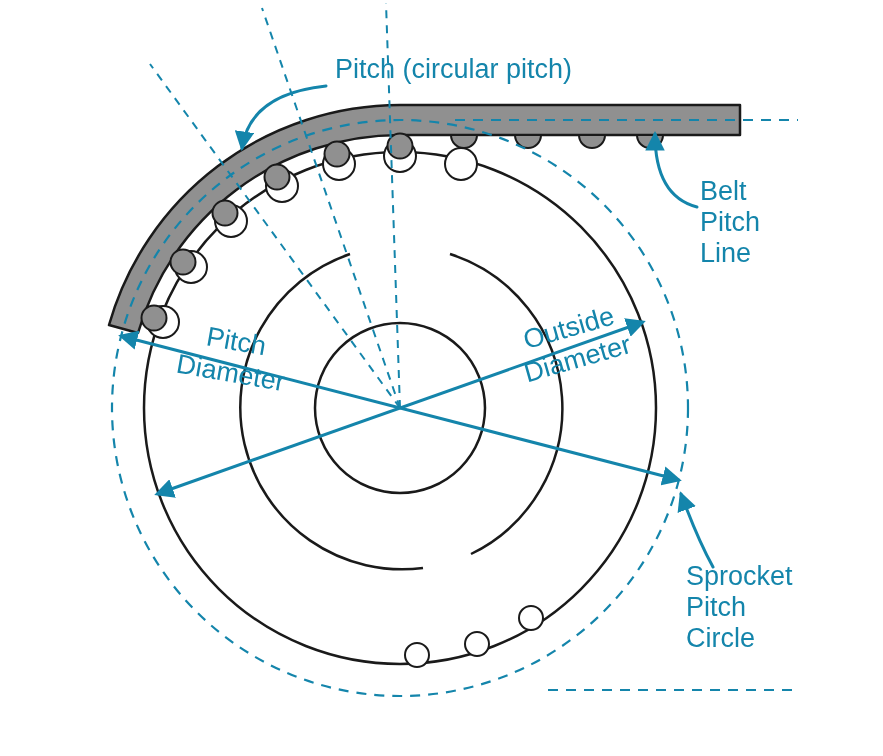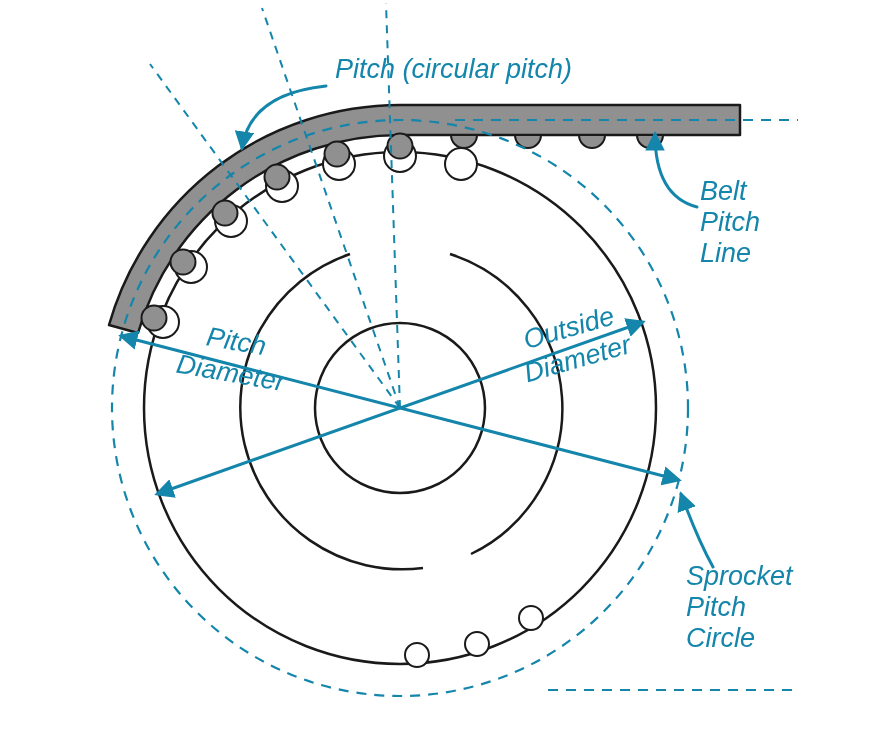--- a/index.html
+++ b/index.html
@@ -1,17 +1,17 @@
 <!DOCTYPE html>
 <html><head>
 <meta charset="utf-8">
 <title>Diagram</title>
 <style>
   html,body{margin:0;padding:0;background:#fff;}
-  .stage{position:relative;width:883px;height:756px;background:#fff;overflow:hidden;font-style:italic;}
+  .stage{position:relative;width:883px;height:756px;background:#fff;overflow:hidden;}
   svg{display:block;}
   .belt{fill:#909090;stroke:#1a1a1a;stroke-width:2.5;stroke-linejoin:round;}
   .kline{fill:none;stroke:#1a1a1a;stroke-width:2.5;}
   .groove{fill:#ffffff;stroke:#1a1a1a;stroke-width:2;}
   .tooth{fill:#909090;stroke:#1a1a1a;stroke-width:2;}
   .dash{fill:none;stroke:#1485ab;stroke-width:2.2;stroke-dasharray:10 8;}
   .rdash{fill:none;stroke:#1485ab;stroke-width:2;stroke-dasharray:8 7;}
   .arrowline{fill:none;stroke:#1485ab;stroke-width:3;}
   .curvearrow{fill:none;stroke:#1485ab;stroke-width:3;stroke-linecap:round;}
   .lbl{fill:#1485ab;font-family:"Liberation Sans",sans-serif;font-size:27px;}

